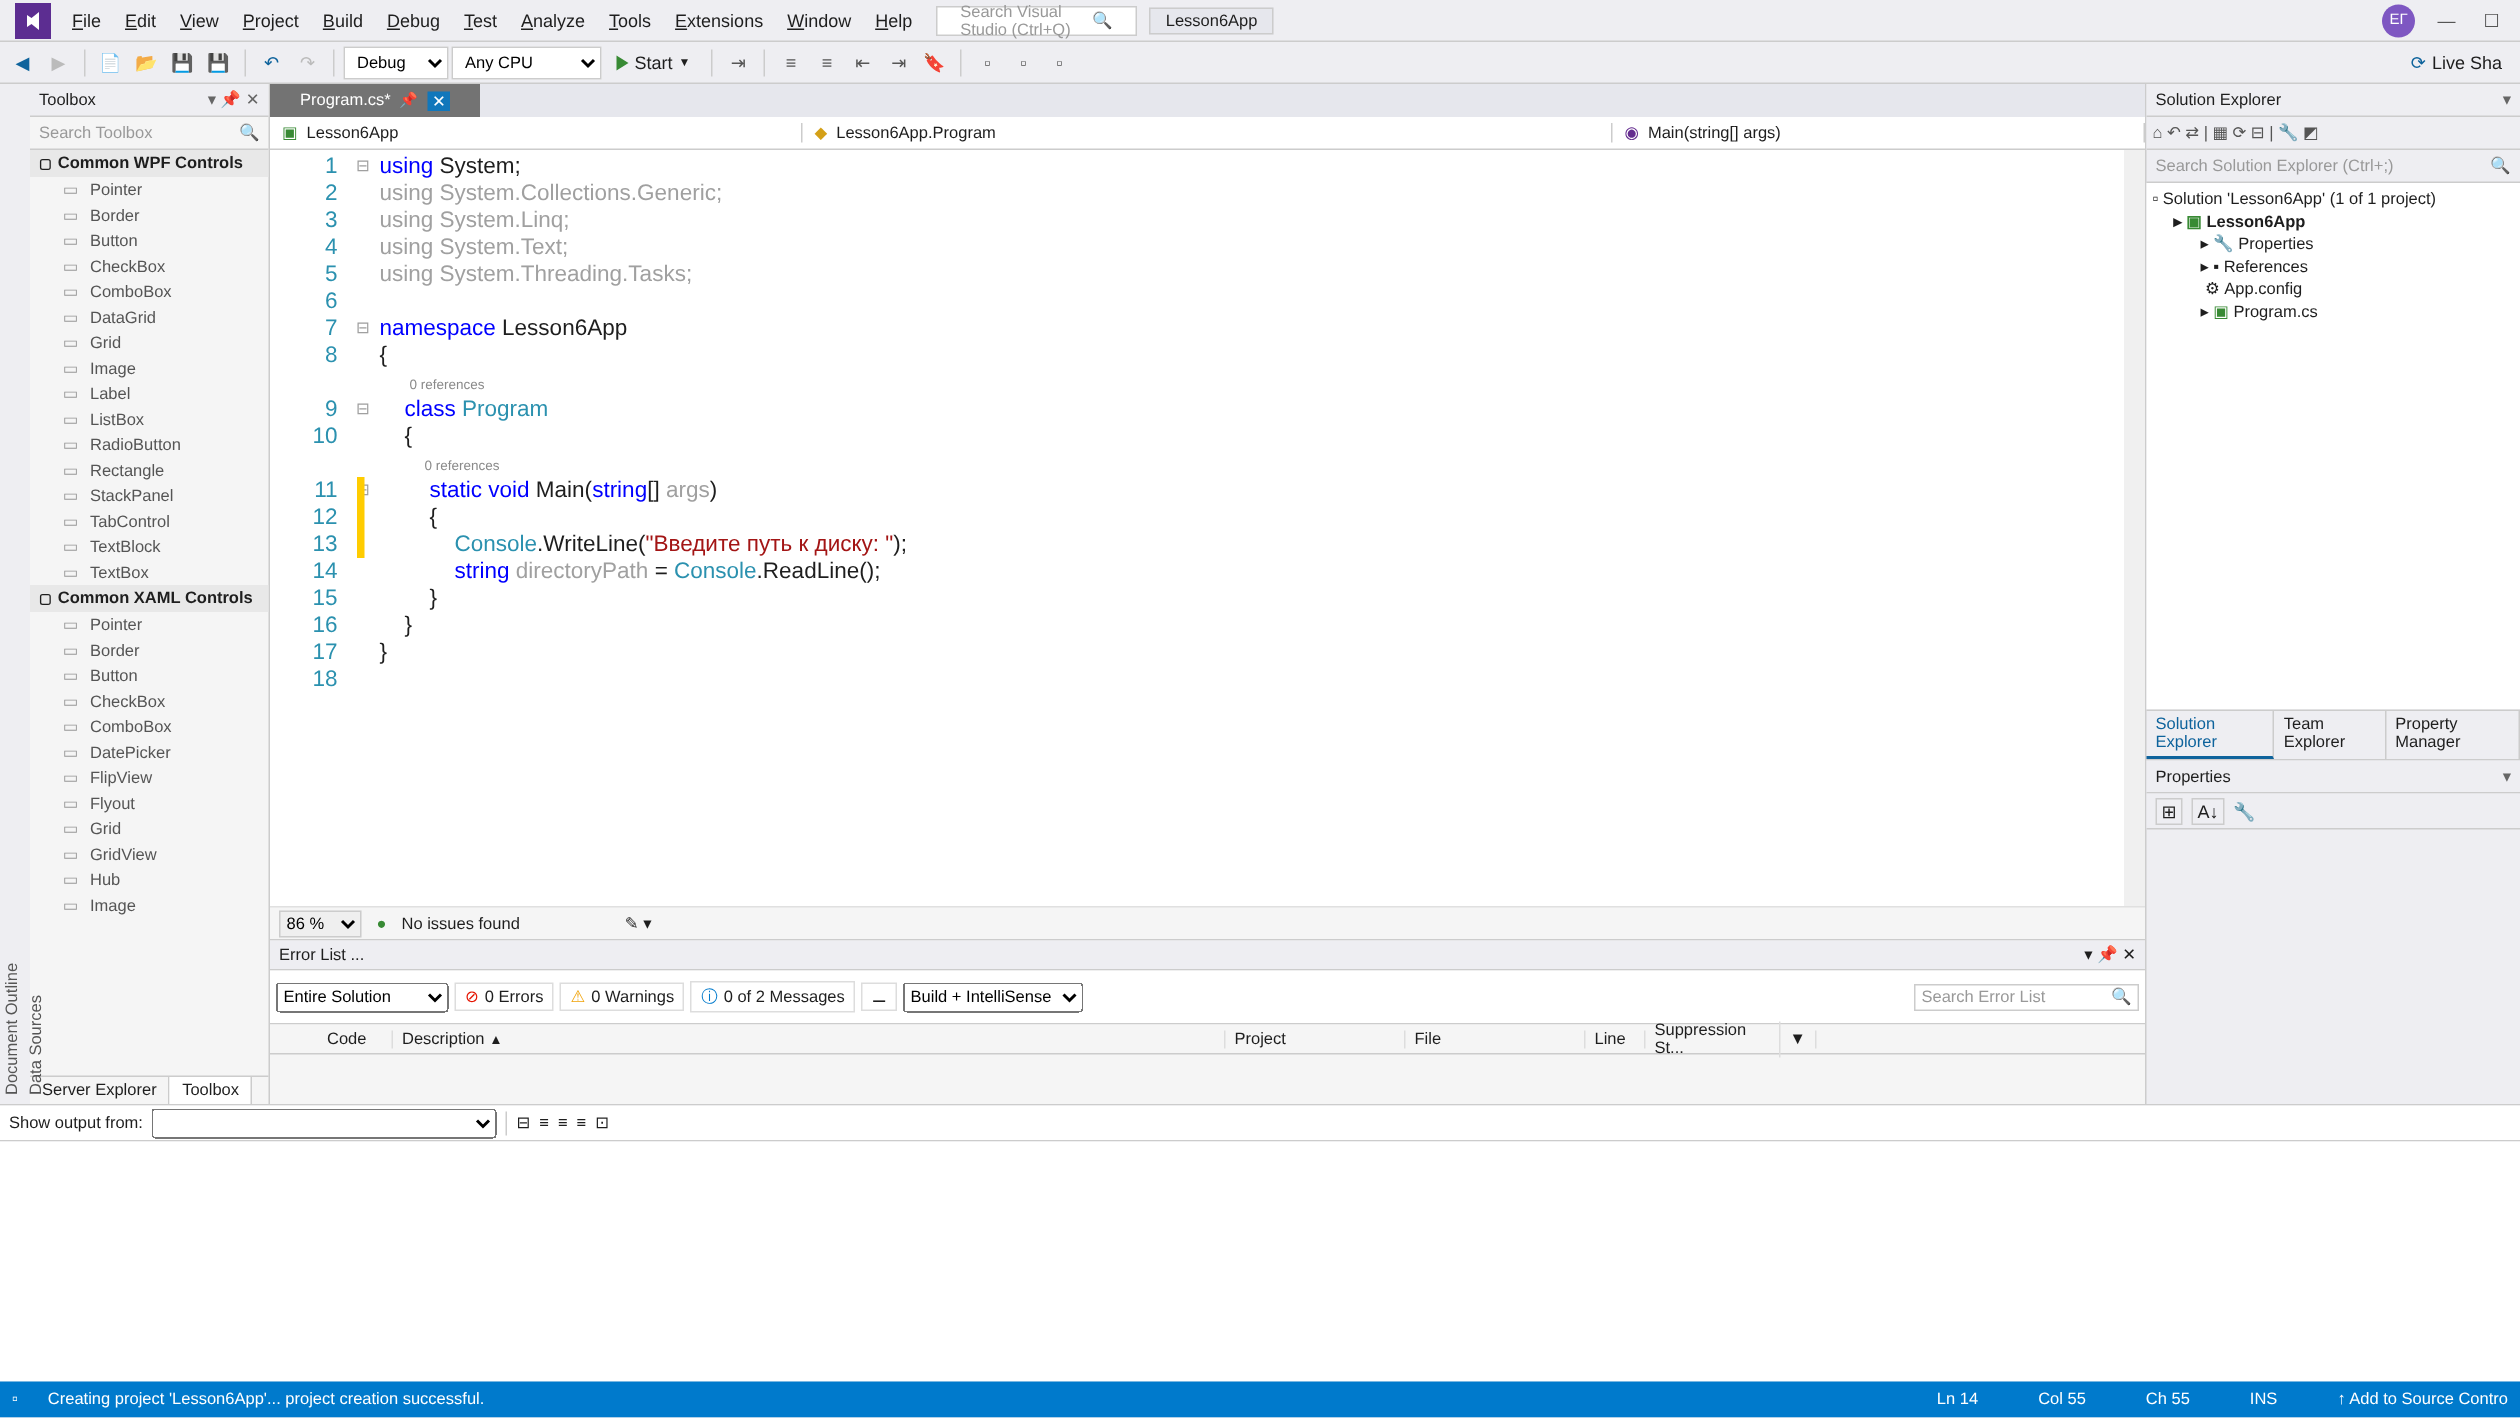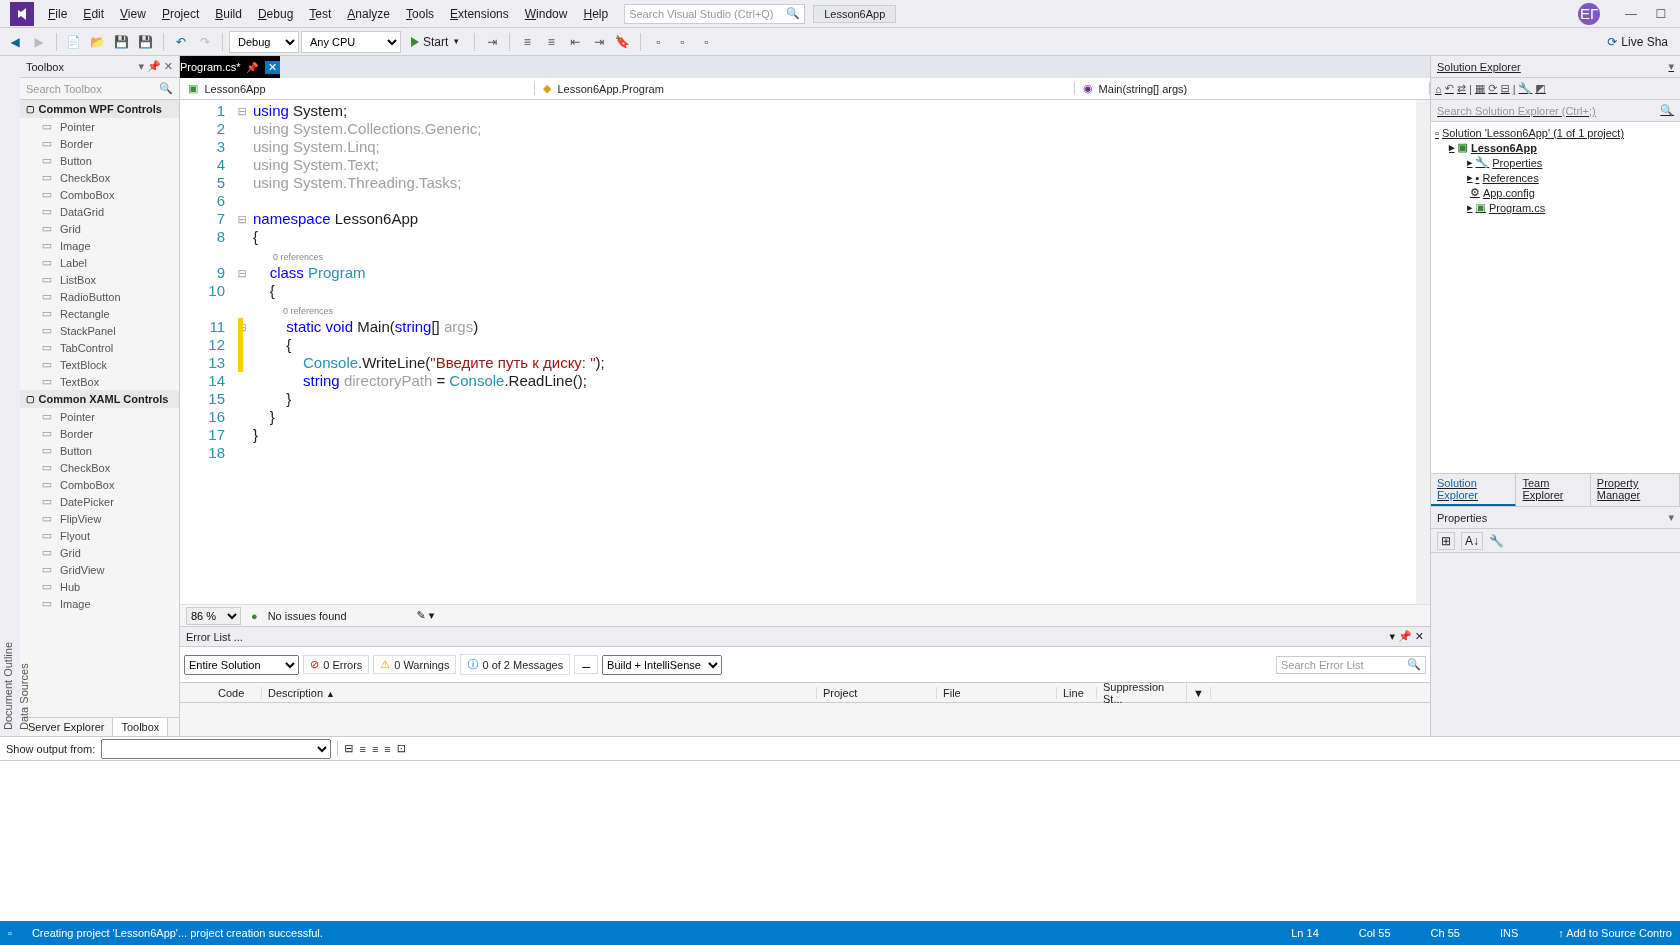--- a/index.html
+++ b/index.html
@@ -3,24 +3,24 @@
 <meta charset="utf-8">
 <style>
 * { box-sizing: border-box; margin: 0; padding: 0; font-family: "Segoe UI", Arial, sans-serif; }
 body { width: 1680px; height: 945px; background: #eeeef2; font-size: 12px; color: #1e1e1e; overflow: hidden; display: flex; flex-direction: column; }
 
 
 .menubar { height: 28px; background: #eeeef2; display: flex; align-items: center; padding: 0 4px; border-bottom: 1px solid #ccc; }
 .menubar .vs-logo { width: 24px; height: 24px; margin: 0 6px; background: #5c2d91; color: #fff; display: flex; align-items: center; justify-content: center; font-weight: bold; font-size: 10px; }
 .menubar .menu-item { padding: 4px 8px; cursor: default; }
 .menubar .spacer { flex: 1; }
-.menubar .search-box { width: 181px; height: 20px; border: 1px solid #ccc; background: #fff; display: flex; align-items: center; padding: 0 4px; margin: 0 8px; font-size: 11px; color: #999; }
+.menubar .search-box { width: 134px; height: 20px; border: 1px solid #ccc; background: #fff; display: flex; align-items: center; padding: 0 15px; margin: 0 8px; font-size: 11px; color: #999; }
 .menubar .search-box .mag { margin-left: auto; }
 .menubar .app-title { padding: 2px 10px; background: #e6e7ed; border: 1px solid #ccc; font-size: 11px; }
-.menubar .avatar { width: 22px; height: 22px; border-radius: 50%; background: #7e57c2; color: #fff; display: flex; align-items: center; justify-content: center; font-size: 15px; margin: 0 16px; text-align: right; }
+.menubar .avatar { width: 22px; height: 22px; border-radius: 50%; background: #7e57c2; color: #fff; display: flex; align-items: center; justify-content: center; font-size: 10px; margin: 0 6px; text-align: right; }
 .menubar .win-btn { width: 30px; text-align: center; color: #555; }
 
 
 .toolbar { height: 28px; background: #eeeef2; display: flex; align-items: center; padding: 0 4px; border-bottom: 1px solid #ccc; gap: 2px; }
 .toolbar .tbtn { width: 22px; height: 22px; display: flex; align-items: center; justify-content: center; color: #555; }
 .toolbar .sep { width: 1px; height: 18px; background: #ccc; margin: 0 4px; }
 .toolbar select { height: 22px; border: 1px solid #ccc; background: #fff; font-size: 11px; padding: 0 4px; }
 .toolbar .start-btn { display: flex; align-items: center; gap: 4px; padding: 0 8px; height: 22px; }
 .toolbar .start-btn .tri { width: 0; height: 0; border-left: 8px solid #388a34; border-top: 5px solid transparent; border-bottom: 5px solid transparent; }
 .toolbar .liveshare { margin-left: auto; display: flex; align-items: center; gap: 4px; padding: 0 8px; }
@@ -43,21 +43,21 @@
 .tb-item .ticon { width: 14px; text-align: center; color: #999; }
 .bottom-tabs { display: flex; border-top: 1px solid #ccc; }
 .bottom-tabs div { padding: 3px 8px; font-size: 11px; border-right: 1px solid #ccc; }
 .bottom-tabs .active { background: #fff; }
 
 
 .center { flex: 1; display: flex; flex-direction: column; min-width: 0; }
 
 
 .doc-tabs { height: 22px; background: #e6e7ed; display: flex; align-items: flex-end; }
-.doc-tab { height: 22px; background: #000000; color: #fff; display: flex; align-items: center; padding: 0 0; font-size: 11px; gap: 6px; }
+.doc-tab { height: 22px; background: #737373; color: #fff; display: flex; align-items: center; padding: 0 20px; font-size: 11px; gap: 6px; }
 .doc-tab .pin { font-size: 10px; }
 .doc-tab .close { background: #1177bb; padding: 0 3px; }
 
 
 .navbar { height: 22px; background: #fff; border-bottom: 1px solid #ccc; display: flex; align-items: center; font-size: 11px; }
 .navbar .nav-seg { flex: 1; padding: 0 8px; border-right: 1px solid #ccc; display: flex; align-items: center; gap: 6px; }
 .navbar .nav-seg.small { flex: 0 0 355px; }
 
 
 .editor { flex: 1; background: #fff; display: flex; font-family: Consolas, monospace; font-size: 15px; line-height: 18px; overflow: auto; position: relative; }
@@ -93,21 +93,21 @@
 
 
 .output { flex: 0 0 185px; border-top: 1px solid #ccc; display: flex; flex-direction: column; }
 .out-title { height: 20px; background: #eeeef2; padding: 0 6px; font-size: 11px; display: flex; align-items: center; }
 .out-toolbar { height: 24px; background: #fff; display: flex; align-items: center; padding: 0 6px; gap: 6px; font-size: 11px; border-bottom: 1px solid #ccc; }
 .out-toolbar select { width: 230px; height: 20px; }
 .out-body { flex: 1; background: #fff; }
 
 
 .right { width: 250px; display: flex; flex-direction: column; border-left: 1px solid #ccc; }
-.solexp { flex: 1; display: flex; flex-direction: column; text-decoration: underline; }
+.solexp { flex: 1; display: flex; flex-direction: column; }
 .se-toolbar { height: 22px; background: #eeeef2; border-bottom: 1px solid #ccc; display: flex; align-items: center; padding: 0 4px; gap: 3px; color: #555; font-size: 11px; }
 .se-search { height: 22px; border-bottom: 1px solid #ccc; padding: 0 6px; font-size: 11px; color: #999; display: flex; align-items: center; }
 .se-tree { flex: 1; background: #fff; font-size: 11px; padding: 4px; overflow: auto; }
 .se-node { padding: 1px 0; display: flex; align-items: center; gap: 3px; }
 .se-node.bold { font-weight: bold; }
 .se-tabs { display: flex; border-top: 1px solid #ccc; font-size: 11px; }
 .se-tabs div { padding: 3px 6px; border-right: 1px solid #ccc; }
 .se-tabs .active { color: #0e639c; border-bottom: 2px solid #0e639c; }
 .properties { height: 230px; border-top: 1px solid #ccc; display: flex; flex-direction: column; }
 .prop-toolbar { height: 24px; background: #eeeef2; display: flex; align-items: center; padding: 0 6px; gap: 6px; border-bottom: 1px solid #ccc; }

